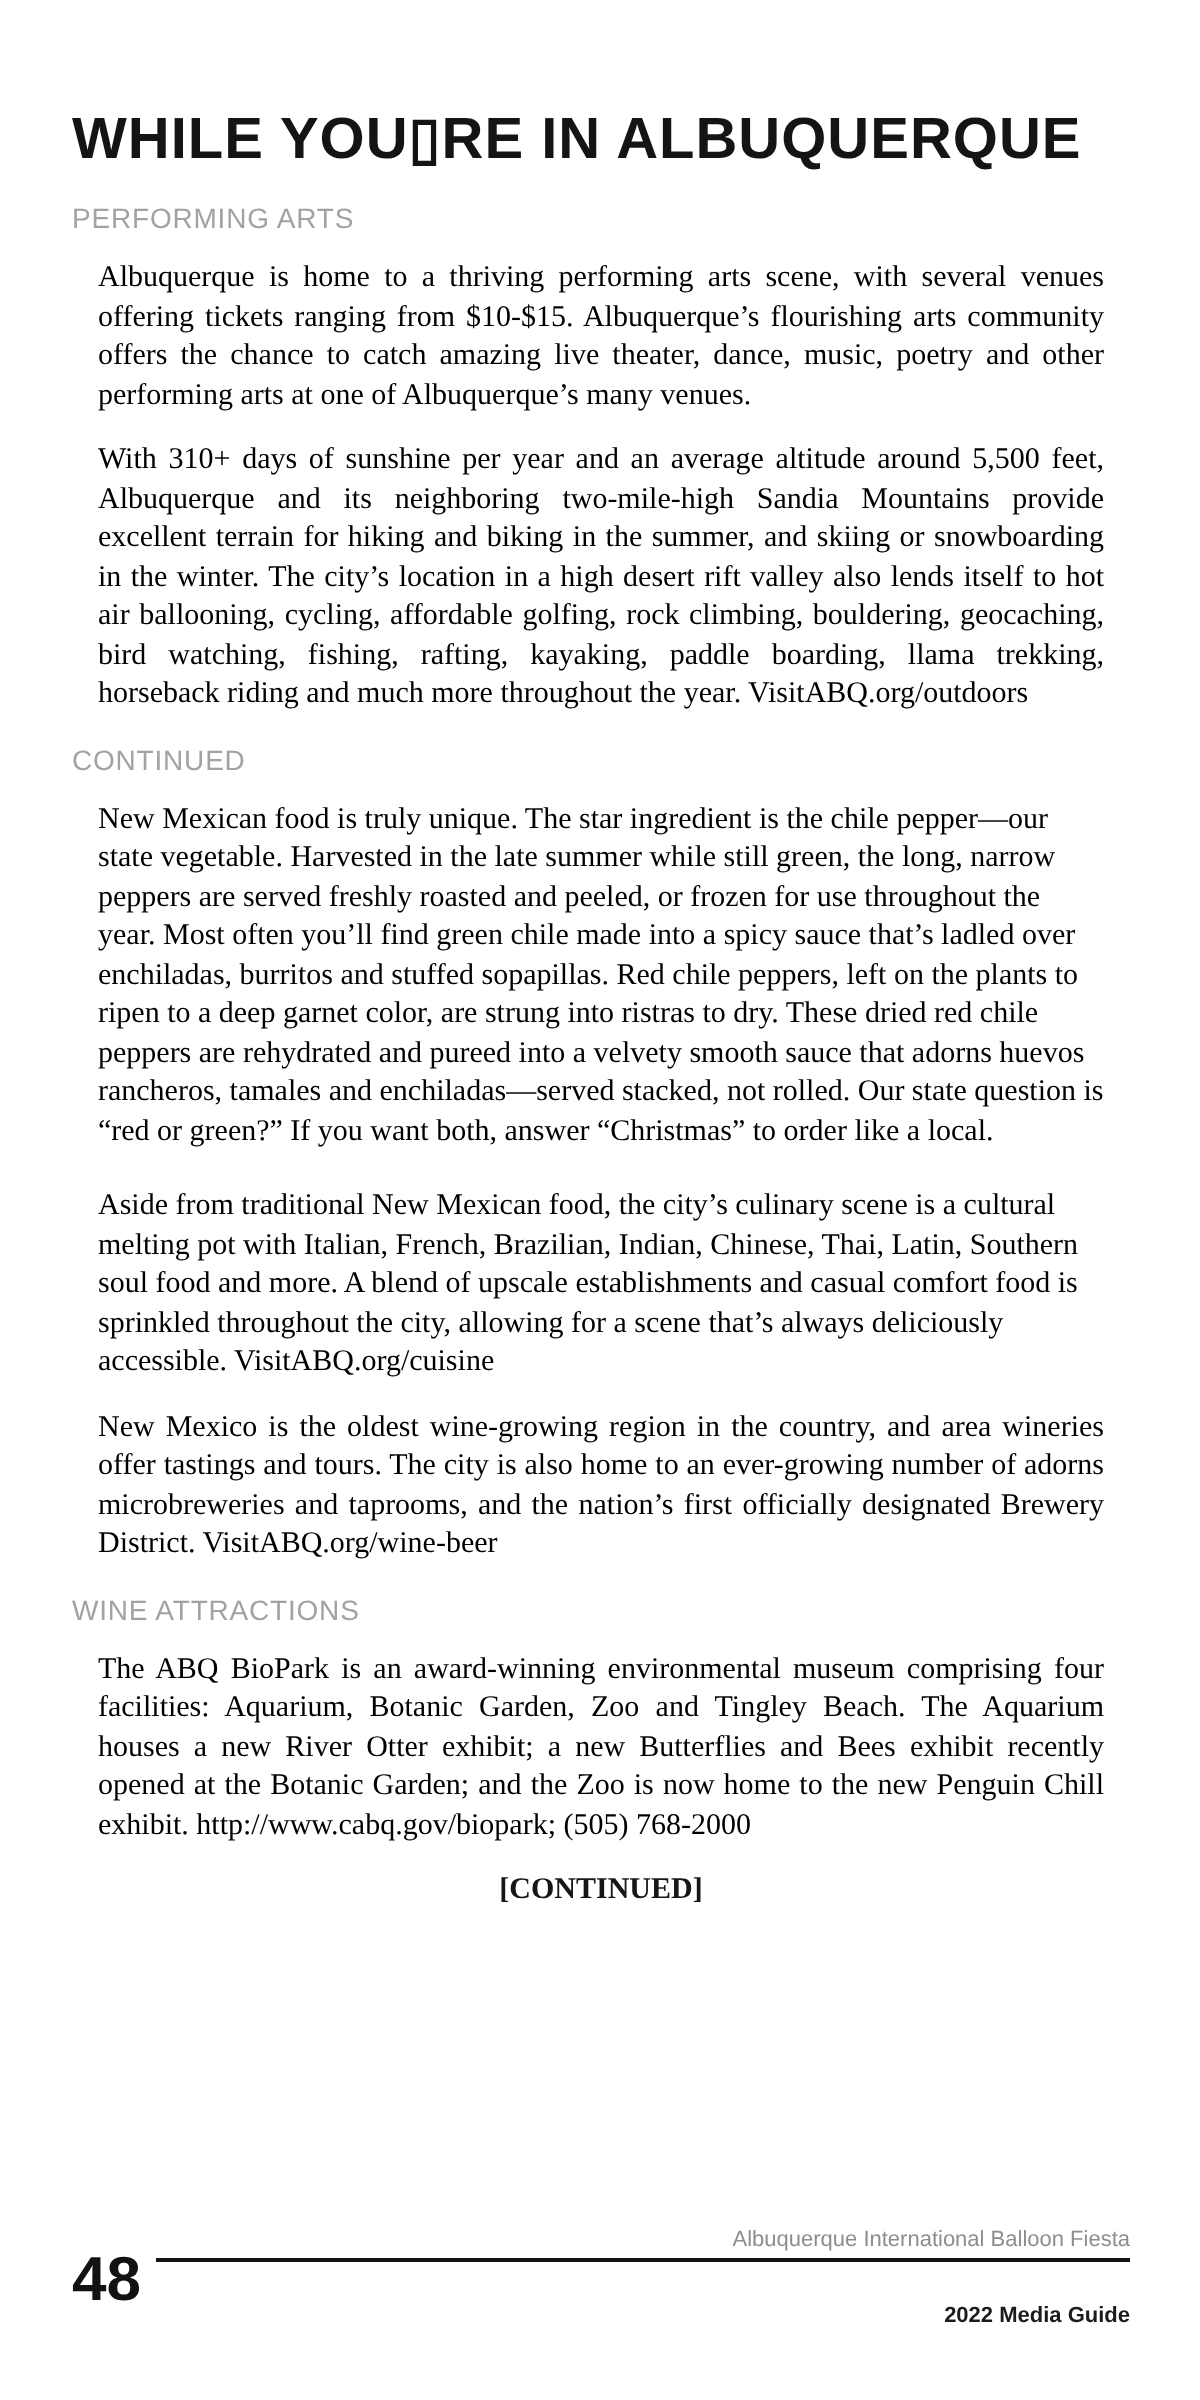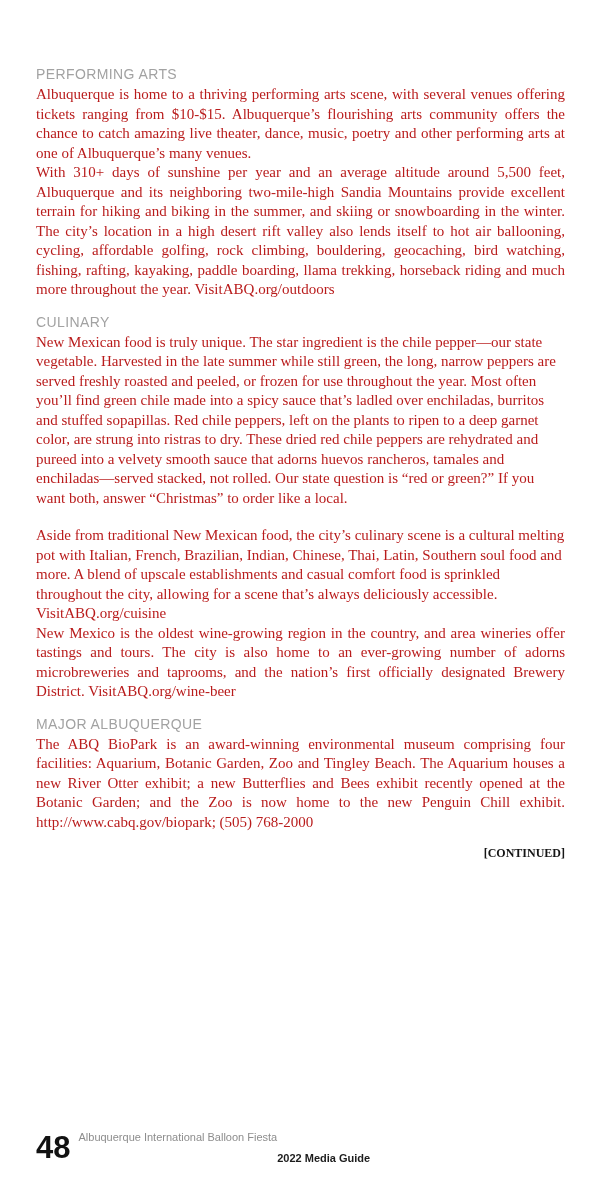--- a/index.html
+++ b/index.html
@@ -32,35 +32,35 @@
     font-family: "Liberation Sans", sans-serif;
     font-weight: 400;
     font-size: 14px;
     letter-spacing: 0.4px;
     color: #a2a2a2;
     margin: 14px 0 3px 0;
   }
   p.body {
     font-size: 15px;
     line-height: 1.3;
-    margin: 0;
-    color: #b91c1c;
+    margin: 13px;
+    color: #000000;
   }
   p.justify { text-align: justify; }
   p.gap { margin-top: 18px; }
   .subheading {
     font-size: 15px;
     font-weight: 700;
     margin: 0;
     line-height: 1.3;
   }
   .continued {
-    text-align: right;
+    text-align: center;
     font-weight: 700;
-    font-size: 12px;
+    font-size: 15px;
     margin-top: 14px;
   }
   .footer {
     position: absolute;
     left: 36px;
     right: 35px;
     bottom: 36px;
     background: #ffffff;
   }
   .footer-row {
@@ -71,21 +71,21 @@
     font-family: "Liberation Sans", sans-serif;
     font-weight: 700;
     font-size: 31px;
     line-height: 1;
     color: #121212;
     padding-right: 8px;
   }
   .footer-right {
     flex: 1;
     display: flex;
-    flex-direction: row;
+    flex-direction: column;
   }
   .footer-event {
     font-family: "Liberation Sans", sans-serif;
     font-size: 11px;
     color: #8d8d8d;
     text-align: right;
     margin-bottom: 3px;
   }
   .footer-rule {
     height: 2px;
@@ -98,42 +98,43 @@
     color: #1c1c1c;
     text-align: right;
     margin-top: 21px;
   }
 </style>
 </head>
 <body>
 
 <div class="page">
 
+  <h1 class="title">WHILE YOU▯RE IN ALBUQUERQUE</h1>
 
   <section>
     <h2 class="section-heading">PERFORMING ARTS</h2>
     <p class="body justify">Albuquerque is home to a thriving performing arts scene, with several venues offering tickets ranging from $10-$15. Albuquerque’s flourishing arts community offers the chance to catch amazing live theater, dance, music, poetry and other performing arts at one of Albuquerque’s many venues.</p>
   </section>
 
   <section>
     <p class="body justify">With 310+ days of sunshine per year and an average altitude around 5,500 feet, Albuquerque and its neighboring two-mile-high Sandia Mountains provide excellent terrain for hiking and biking in the summer, and skiing or snowboarding in the winter. The city’s location in a high desert rift valley also lends itself to hot air ballooning, cycling, affordable golfing, rock climbing, bouldering, geocaching, bird watching, fishing, rafting, kayaking, paddle boarding, llama trekking, horseback riding and much more throughout the year. VisitABQ.org/outdoors</p>
   </section>
 
   <section>
-    <h2 class="section-heading">CULINARY</h2>
+    <h2 class="section-heading">CONTINUED</h2>
     <p class="body">New Mexican food is truly unique. The star ingredient is the chile pepper—our state vegetable. Harvested in the late summer while still green, the long, narrow peppers are served freshly roasted and peeled, or frozen for use throughout the year. Most often you’ll find green chile made into a spicy sauce that’s ladled over enchiladas, burritos and stuffed sopapillas. Red chile peppers, left on the plants to ripen to a deep garnet color, are strung into ristras to dry. These dried red chile peppers are rehydrated and pureed into a velvety smooth sauce that adorns huevos rancheros, tamales and enchiladas—served stacked, not rolled. Our state question is “red or green?” If you want both, answer “Christmas” to order like a local.</p>
     <p class="body gap">Aside from traditional New Mexican food, the city’s culinary scene is a cultural melting pot with Italian, French, Brazilian, Indian, Chinese, Thai, Latin, Southern soul food and more. A blend of upscale establishments and casual comfort food is sprinkled throughout the city, allowing for a scene that’s always deliciously accessible. VisitABQ.org/cuisine</p>
   </section>
 
   <section>
     <p class="body justify">New Mexico is the oldest wine-growing region in the country, and area wineries offer tastings and tours. The city is also home to an ever-growing number of adorns microbreweries and taprooms, and the nation’s first officially designated Brewery District. VisitABQ.org/wine-beer</p>
   </section>
 
   <section>
-    <h2 class="section-heading">MAJOR ALBUQUERQUE</h2>
+    <h2 class="section-heading">WINE ATTRACTIONS</h2>
     <p class="body justify">The ABQ BioPark is an award-winning environmental museum comprising four facilities: Aquarium, Botanic Garden, Zoo and Tingley Beach. The Aquarium houses a new River Otter exhibit; a new Butterflies and Bees exhibit recently opened at the Botanic Garden; and the Zoo is now home to the new Penguin Chill exhibit. http://www.cabq.gov/biopark; (505) 768-2000</p>
   </section>
 
   <div class="continued">[CONTINUED]</div>
 
   <footer class="footer">
     <div class="footer-row">
       <span class="page-number">48</span>
       <div class="footer-right">
         <span class="footer-event">Albuquerque International Balloon Fiesta</span>

